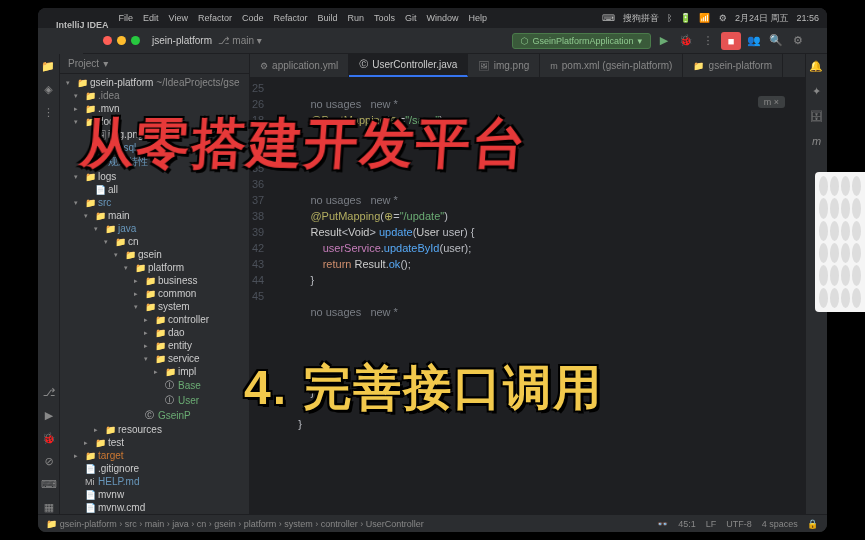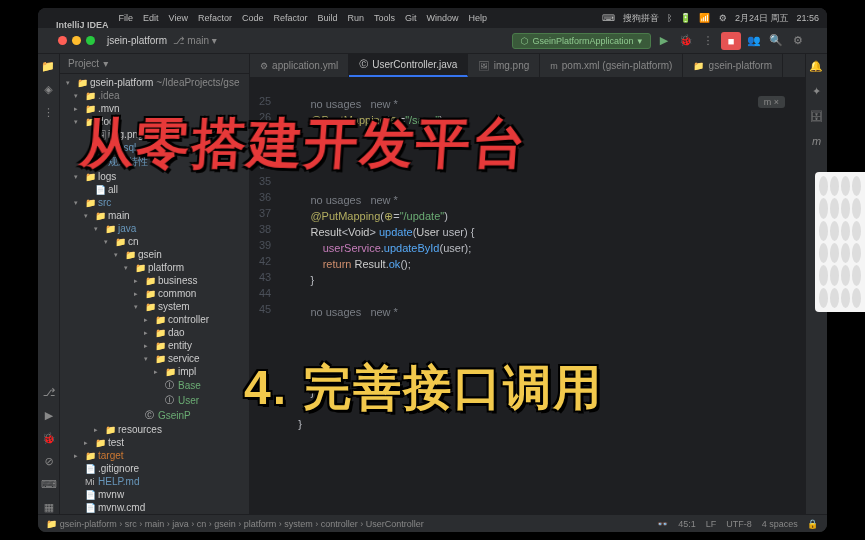--- a/index.html
+++ b/index.html
@@ -3,21 +3,21 @@
 <meta charset="utf-8">
 <style>
 * { margin: 0; padding: 0; box-sizing: border-box; font-family: -apple-system, "Segoe UI", sans-serif; }
 body { background: #000; width: 865px; height: 540px; overflow: hidden; position: relative; }
 .screen { position: absolute; top: 8px; left: 38px; right: 38px; bottom: 8px; background: #2b2d30; border-radius: 8px; overflow: hidden; display: flex; flex-direction: column; }
 .menubar { background: #1e1f22; height: 20px; display: flex; align-items: center; padding: 0 8px; gap: 10px; font-size: 9px; color: #bbb; }
 .menubar .apple { font-size: 10px; }
 .menubar .app-name { font-weight: 600; margin-top: 14px; }
 .menubar-right { margin-left: auto; display: flex; gap: 8px; align-items: center; }
 .menubar-right span { font-size: 9px; }
-.toolbar { background: #2b2d30; height: 26px; display: flex; align-items: center; padding: 0 20px; gap: 6px; border-bottom: 1px solid #1e1f22; }
+.toolbar { background: #2b2d30; height: 26px; display: flex; align-items: center; padding: 0 20px; gap: 6px; border-bottom: 1px solid #1e1f22; margin-left: 45px; }
 .traffic { display: flex; gap: 5px; }
 .traffic span { width: 9px; height: 9px; border-radius: 50%; }
 .t-red { background: #ff5f56; }
 .t-yel { background: #ffbd2e; }
 .t-grn { background: #27c93f; }
 .proj-name { font-size: 10px; color: #ccc; margin-left: 6px; }
 .branch { font-size: 10px; color: #888; }
 .toolbar-right { margin-left: auto; display: flex; gap: 4px; align-items: center; }
 .run-config { background: #3a5a3a; border: 1px solid #4a7a4a; border-radius: 3px; padding: 2px 8px; font-size: 9px; color: #8fc98f; display: flex; align-items: center; gap: 4px; }
 .tb-icon { width: 18px; height: 18px; display: flex; align-items: center; justify-content: center; color: #888; font-size: 11px; border-radius: 3px; }
@@ -40,21 +40,21 @@
 .green { color: #6aab73; }
 .ind-1 { padding-left: 14px; } .ind-2 { padding-left: 24px; } .ind-3 { padding-left: 34px; }
 .ind-4 { padding-left: 44px; } .ind-5 { padding-left: 54px; } .ind-6 { padding-left: 64px; }
 .ind-7 { padding-left: 74px; } .ind-8 { padding-left: 84px; } .ind-9 { padding-left: 94px; }
 .editor-area { flex: 1; display: flex; flex-direction: column; background: #1e1f22; }
 .tabs { display: flex; height: 24px; background: #2b2d30; border-bottom: 1px solid #1e1f22; font-size: 10px; }
 .tab { padding: 0 10px; display: flex; align-items: center; gap: 4px; color: #888; border-right: 1px solid #1e1f22; }
 .tab.active { background: #1e1f22; color: #ccc; border-bottom: 2px solid #3574f0; }
 .tab .ticon { font-size: 9px; }
 .code { flex: 1; display: flex; font-family: "Menlo", monospace; font-size: 11px; overflow: hidden; position: relative; }
-.gutter { width: 36px; text-align: center; padding: 2px 8px 2px 2px; color: #4b5059; line-height: 16px; margin-top: 13px; }
+.gutter { width: 36px; text-align: left; padding: 2px 8px 2px 2px; color: #4b5059; line-height: 16px; }
 .code-body { flex: 1; padding: 2px 0; line-height: 16px; color: #bcbec4; white-space: pre; }
 .kw { color: #cf8e6d; } .str { color: #6aab73; } .ann { color: #b3ae60; } .com { color: #7a7e85; }
 .meth { color: #56a8f5; } .type { color: #ccc; } .ident { color: #c77dbb; }
 .right-rail { width: 22px; background: #2b2d30; border-left: 1px solid #1e1f22; display: flex; flex-direction: column; align-items: center; padding-top: 6px; gap: 12px; }
 .right-rail span { color: #888; font-size: 11px; }
 .bottom-rail { position: absolute; left: 0; bottom: 18px; width: 22px; display: flex; flex-direction: column; gap: 10px; align-items: center; }
 .bottom-rail span { color: #888; font-size: 11px; }
 .status { height: 18px; background: #2b2d30; border-top: 1px solid #1e1f22; display: flex; align-items: center; padding: 0 8px; font-size: 9px; color: #888; gap: 4px; }
 .status-right { margin-left: auto; display: flex; gap: 10px; }
 .overlay1 { position: absolute; top: 108px; left: 80px; font-size: 54px; font-weight: 900; color: #e63939; text-shadow: 3px 3px 0 #000, -2px -2px 0 #000, 2px -2px 0 #000, -2px 2px 0 #000; letter-spacing: 2px; transform: skewX(-4deg); font-family: "PingFang SC", sans-serif; z-index: 10; }

